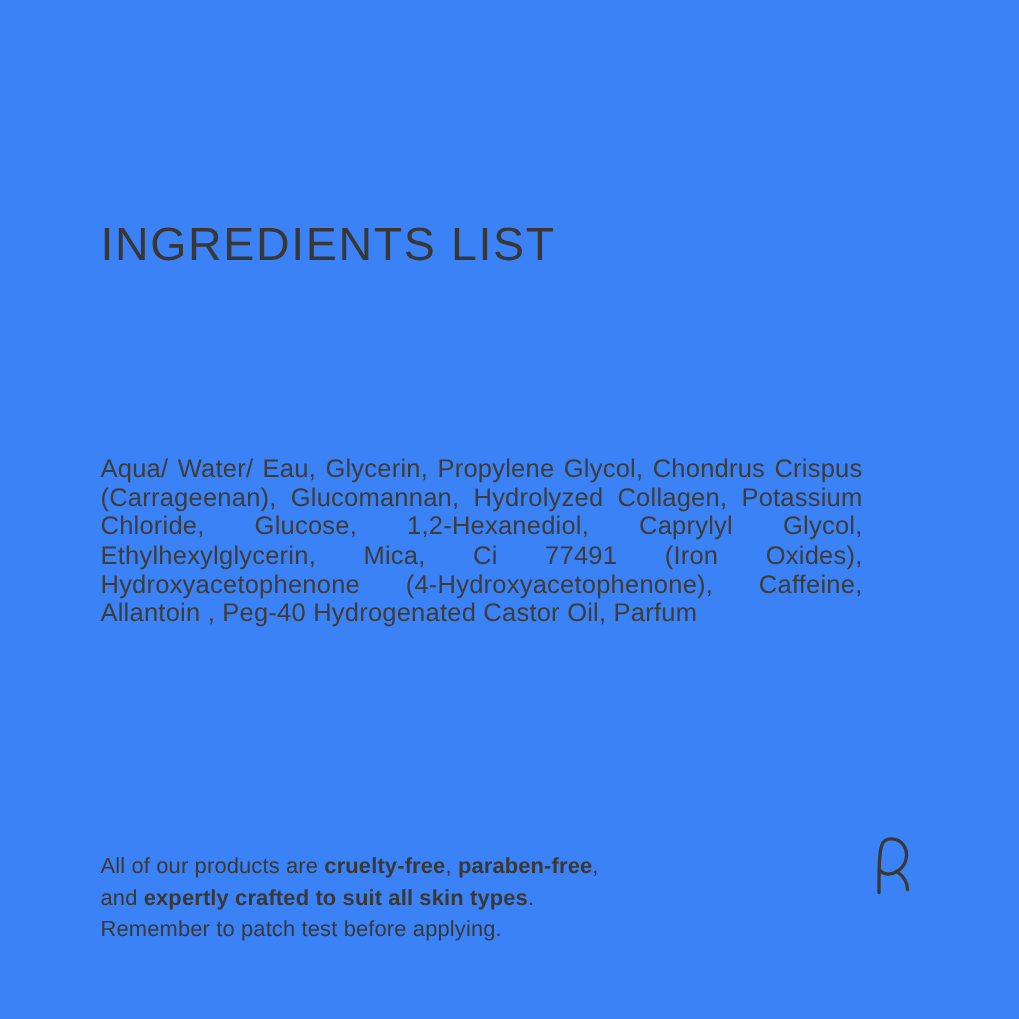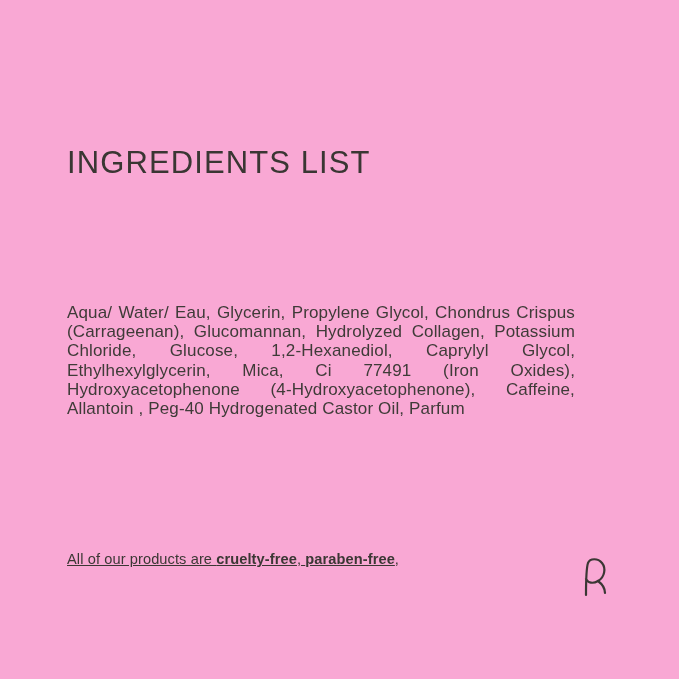--- a/index.html
+++ b/index.html
@@ -11,21 +11,21 @@
     height: 679px;
     background: #faeee9;
     font-family: "Liberation Sans", sans-serif;
     color: #3b3734;
     overflow: hidden;
   }
   .page {
     position: relative;
     width: 679px;
     height: 679px;
-    background: #f9a8d4;
+    background: #3b82f6;
     box-sizing: border-box;
   }
   .title {
     position: absolute;
     left: 67px;
     top: 146px;
     font-size: 31px;
     letter-spacing: 1.1px;
     font-weight: 400;
     color: #3a3633;
@@ -39,27 +39,26 @@
     font-size: 17px;
     line-height: 19.2px;
     text-align: justify;
     text-justify: inter-word;
     color: #3f3b38;
     letter-spacing: 0.15px;
   }
   .footer {
     position: absolute;
     left: 67px;
-    top: 549px;
+    top: 568px;
     width: 440px;
     font-size: 14.6px;
     line-height: 21px;
     color: #3b3734;
     letter-spacing: 0.1px;
-    text-decoration: underline;
   }
   .footer .b {
     font-weight: bold;
   }
   .logo {
     position: absolute;
     left: 572px;
     top: 557px;
     width: 44px;
     height: 40px;
@@ -72,21 +71,22 @@
 <body>
 
 <div class="page">
 
   <div class="title">INGREDIENTS LIST</div>
 
   <div class="ingredients">Aqua/ Water/ Eau, Glycerin, Propylene Glycol, Chondrus Crispus (Carrageenan), Glucomannan, Hydrolyzed Collagen, Potassium Chloride, Glucose, 1,2-Hexanediol, Caprylyl Glycol, Ethylhexylglycerin, Mica, Ci 77491 (Iron Oxides), Hydroxyacetophenone (4-Hydroxyacetophenone), Caffeine, Allantoin , Peg-40 Hydrogenated Castor Oil, Parfum</div>
 
   <div class="footer">
     <span><span>All of our products are </span><span class="b">cruelty-free</span><span>, </span><span class="b">paraben-free</span><span>,</span></span><br>
-    <br>
+    <span><span>and </span><span class="b">expertly crafted to suit all skin types</span><span>.</span></span><br>
+    <span>Remember to patch test before applying.</span>
   </div>
 
   <div class="logo">
     <svg viewBox="0 0 44 40" width="44" height="40" aria-hidden="true">
       <path d="M14 38 C14 22 14 12 16 6 C18 1 26 1 30 6 C34 11 33 20 26 24 C21 27 16 26 14 22" fill="none" stroke="#3b3734" stroke-width="2.2" stroke-linecap="round" stroke-linejoin="round"></path>
       <path d="M26 24 C30 27 33 31 33 36" fill="none" stroke="#3b3734" stroke-width="2.2" stroke-linecap="round"></path>
     </svg>
   </div>
 
 </div>

